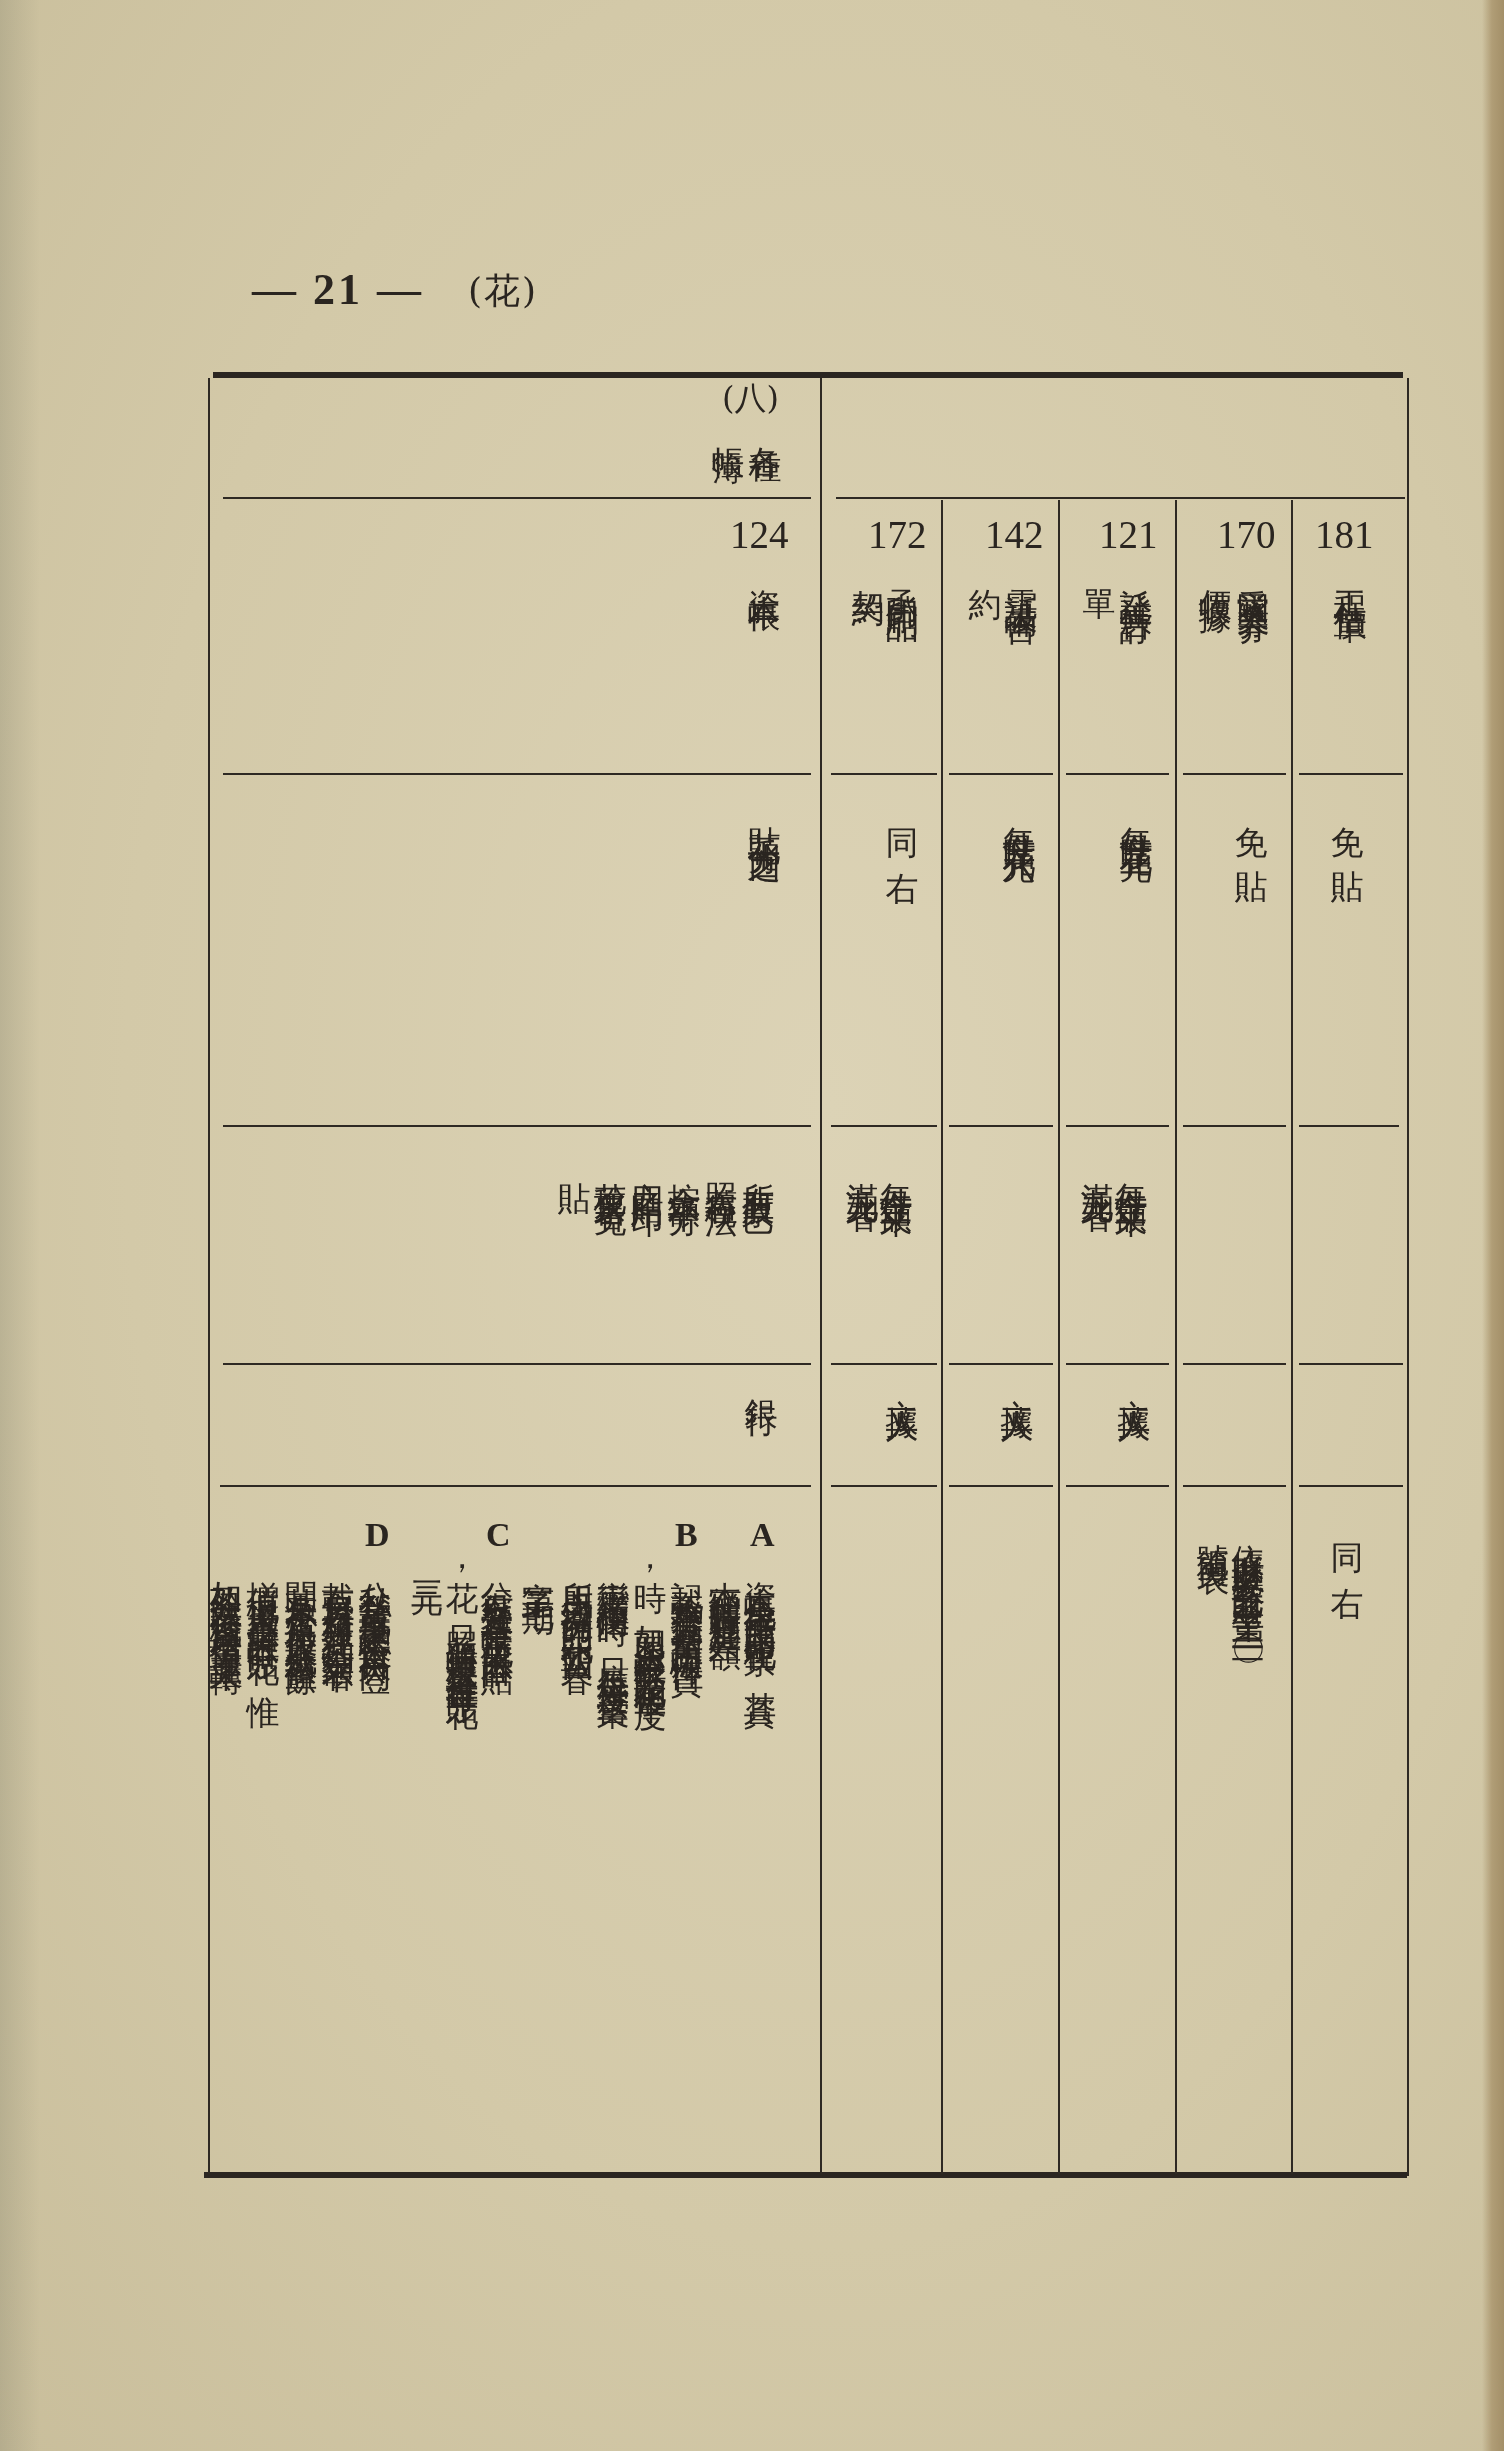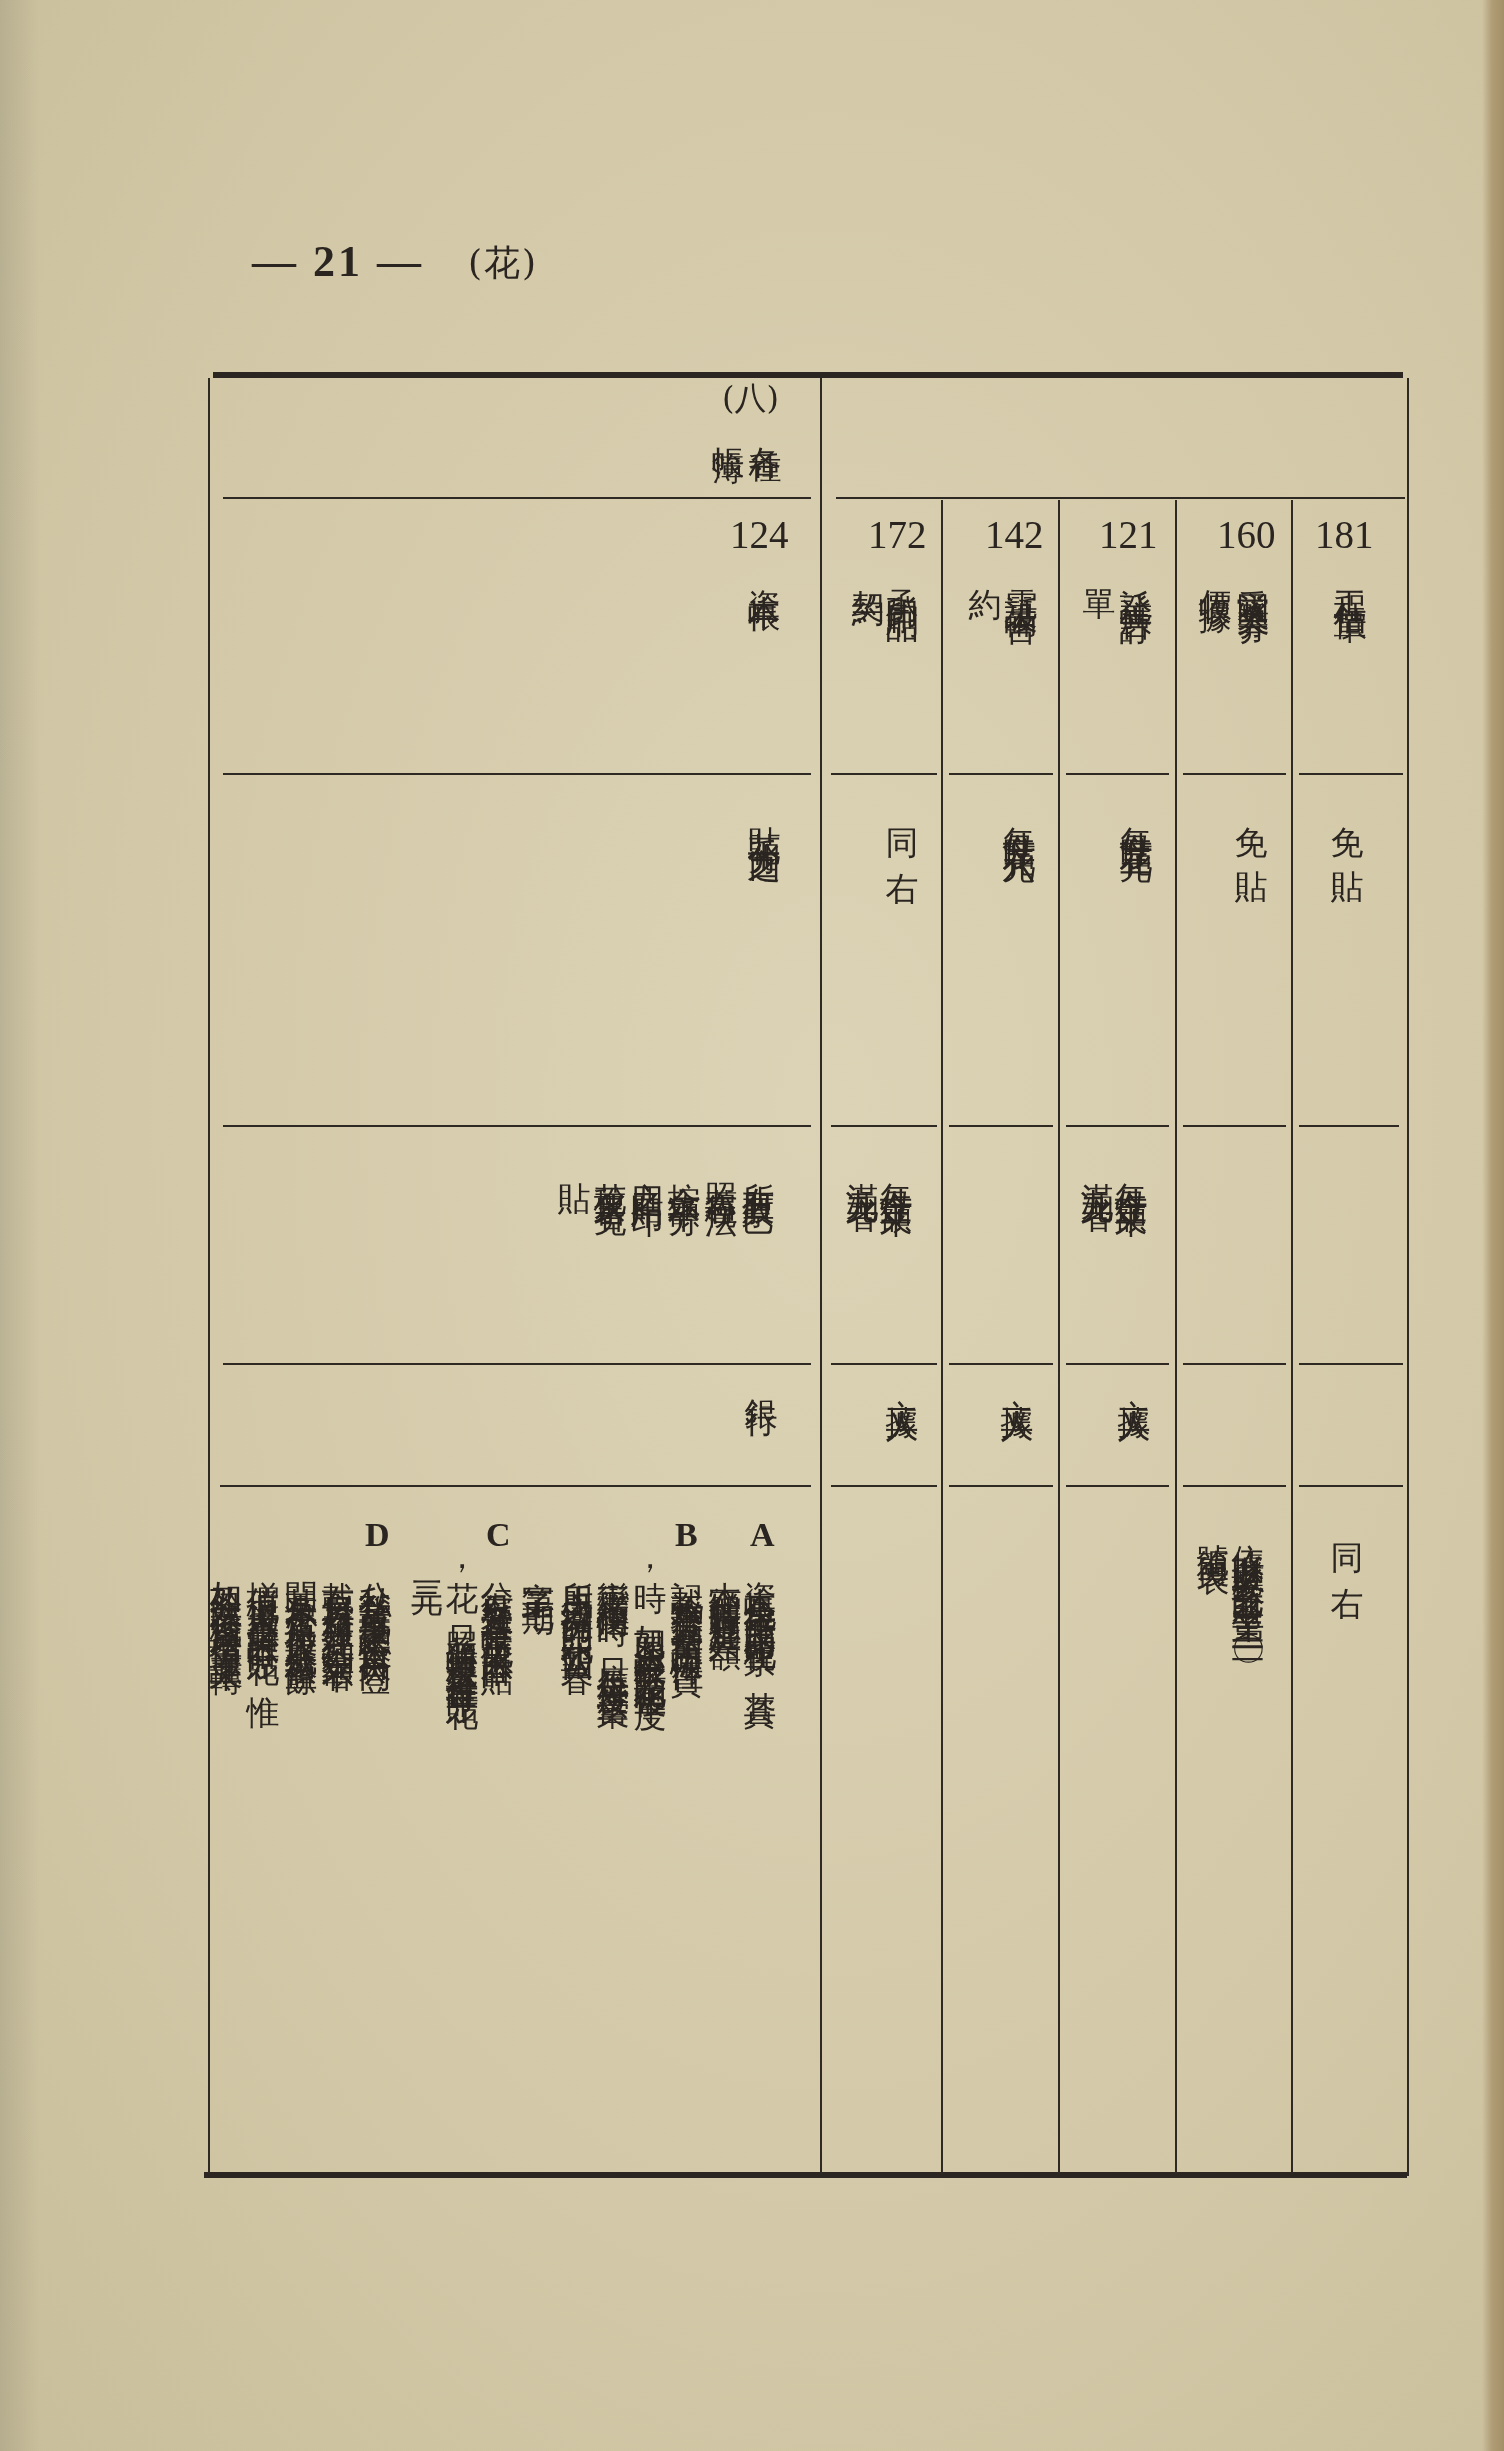--- a/index.html
+++ b/index.html
@@ -5,21 +5,21 @@
   html, body { margin:0; padding:0; }
   body {
     width:1504px; height:2451px; position:relative; overflow:hidden;
     background:
       linear-gradient(90deg, rgba(120,120,100,0.25) 0px, rgba(120,120,100,0) 40px),
       linear-gradient(270deg, #a38f68 0px, #b09d76 12px, rgba(176,157,118,0) 22px),
       radial-gradient(ellipse at 55% 45%, #dcd3b6 0%, #d3c9a8 60%, #c9be9b 100%);
     font-family:"DejaVu Serif", serif;
     color:#2a2520;
   }
-  .abs { position:absolute; }
+  .abs { position:absolute;margin-top:28px; }
   .hdr-num { font-family:"Liberation Serif", serif; font-size:44px; line-height:44px; letter-spacing:3px; font-weight:bold; }
   .hdr-sec { font-family:"DejaVu Serif", serif; font-size:36px; line-height:40px; letter-spacing:2px; }
   .hl { position:absolute; height:2px; background:#2e2923; }
   .vl { position:absolute; width:2px; background:#2e2923; }
   .thick { height:6px; background:#2b2621; }
   .num { position:absolute; font-family:Liberation Serif, serif; font-size:39px; line-height:39px; color:#2a2520; }
   .vcol {
     position:absolute; writing-mode:vertical-rl; white-space:nowrap;
     font-family:"DejaVu Serif", serif; font-size:33px; line-height:36px; width:36px;
     letter-spacing:5.5px; color:#2a2520;
@@ -79,21 +79,21 @@
 </div>
 
 <div class="sec-no" style="left:722px; top:381px;">(八)</div>
 <div class="vcol" style="left:747px; top:421px;">各種</div>
 <div class="vcol" style="left:710px; top:421px;">帳簿</div>
 
 <div class="num" style="left:730px; top:515px;">124</div>
 <div class="num" style="left:868px; top:515px;">172</div>
 <div class="num" style="left:985px; top:515px;">142</div>
 <div class="num" style="left:1099px; top:515px;">121</div>
-<div class="num" style="left:1217px; top:515px;">160</div>
+<div class="num" style="left:1217px; top:515px;">170</div>
 <div class="num" style="left:1315px; top:515px;">181</div>
 
 <div class="vcol" style="left:746px; top:563px;">資本帳</div>
 <div class="vcol" style="left:884px; top:563px;">承印印刷品</div>
 <div class="vcol" style="left:850px; top:563px;">契約</div>
 <div class="vcol" style="left:1003px; top:563px;">電話設備合</div>
 <div class="vcol" style="left:967px; top:563px;">約</div>
 <div class="vcol" style="left:1118px; top:563px;">託登廣告訂</div>
 <div class="vcol" style="left:1081px; top:563px;">單</div>
 <div class="vcol" style="left:1235px; top:563px;">愛國獎券券</div>

